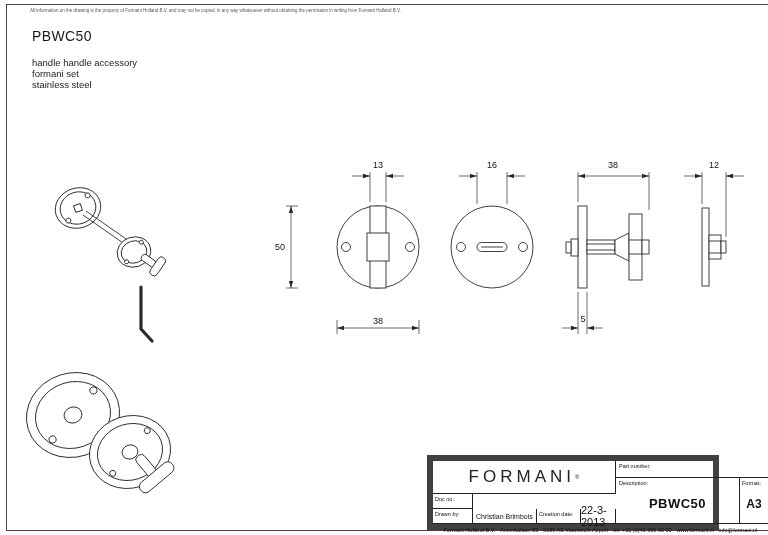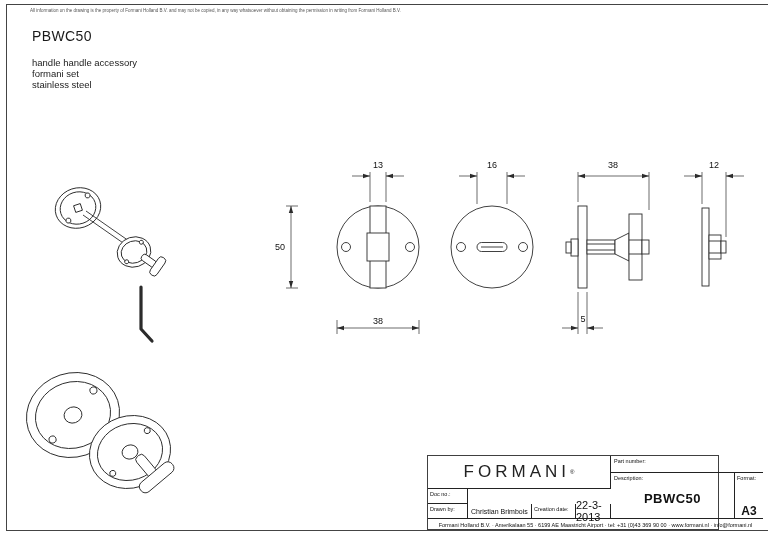--- a/index.html
+++ b/index.html
@@ -9,38 +9,38 @@
   .title{position:absolute;left:32px;top:28px;font-size:14px;color:#1a1a1a;letter-spacing:.4px;}
   .subtitle{position:absolute;left:32px;top:57px;font-size:9.5px;line-height:11px;color:#222;}
   svg.art{position:absolute;left:0;top:0;}
   .ln{stroke:#2b2b2b;stroke-width:.9;fill:none;}
   .fw{stroke:#2b2b2b;stroke-width:.9;fill:#fff;}
   .dimln{stroke:#2b2b2b;stroke-width:.7;fill:none;}
   .arr{fill:#2b2b2b;stroke:none;}
   text.dim{font-family:"Liberation Sans",sans-serif;font-size:9px;fill:#111;}
   .key{stroke:#2b2b2b;stroke-width:3.2;fill:none;stroke-linecap:round;stroke-linejoin:round;}
   
-  .tblock{position:absolute;left:427px;top:455px;width:292px;height:75px;border:1px solid #404040;box-sizing:border-box;background:#fff;}
+  .tblock{position:absolute;left:427px;top:455px;width:292px;height:75px;border:6px solid #404040;box-sizing:border-box;background:#fff;}
   .tblock .cell{position:absolute;box-sizing:border-box;color:#111;}
   .tb-brand{left:0;top:0;width:183px;height:33px;border-right:1px solid #222;border-bottom:1px solid #222;display:flex;align-items:center;justify-content:center;}
   .brand-text{font-size:17px;letter-spacing:4px;color:#222;}
   .brand-reg{font-size:6px;vertical-align:super;letter-spacing:0;}
   .tb-doc-label{left:0;top:33px;width:40px;height:15px;border-right:1px solid #222;border-bottom:1px solid #222;font-size:5.5px;padding:2px 2px;}
   .tb-doc-value{left:40px;top:33px;width:143px;height:15px;border-right:1px solid #222;border-bottom:1px solid #222;font-size:7.5px;display:flex;align-items:center;justify-content:center;}
   .tb-drawn-label{left:0;top:48px;width:40px;height:14px;border-right:1px solid #222;font-size:5.5px;padding:2px 2px;}
   .tb-drawn-value{left:40px;top:48px;width:64px;height:14px;border-right:1px solid #222;font-size:7px;display:flex;align-items:center;padding-left:3px;}
   .tb-date-label{left:104px;top:48px;width:44px;height:14px;border-right:1px solid #222;font-size:5.5px;padding:2px 2px;}
   .tb-date-value{left:148px;top:48px;width:35px;height:14px;border-right:1px solid #222;font-size:11px;display:flex;align-items:center;justify-content:center;}
   .tb-part{left:183px;top:0;width:152px;height:17px;border-bottom:1px solid #222;font-size:5.5px;padding:2px 3px;}
   .tb-desc{left:183px;top:17px;width:124px;height:45px;border-right:1px solid #222;}
   .tb-desc .lab{font-size:5.5px;padding:2px 3px;}
   .tb-desc .big{font-size:13px;font-weight:700;text-align:center;margin-top:8px;letter-spacing:.5px;}
   .tb-format{left:307px;top:17px;width:28px;height:45px;}
   .tb-format .lab{font-size:5.5px;padding:2px 2px;}
-  .tb-format .big{font-size:12px;font-weight:700;text-align:center;margin-top:21px;}
+  .tb-format .big{font-size:12px;font-weight:700;text-align:center;margin-top:9px;}
   .tb-footer{left:0;top:62px;width:335px;height:13px;border-top:1px solid #222;font-size:5.5px;display:flex;align-items:center;justify-content:center;white-space:nowrap;overflow:hidden;}
 </style>
 </head>
 <body>
 
 <div class="page">
   <div class="sheet-border"></div>
 
   <div class="disclaimer">All information on the drawing is the property of Formani Holland B.V. and may not be copied, in any way whatsoever without obtaining the permission in writing from Formani Holland B.V.</div>
   <div class="title">PBWC50</div>

